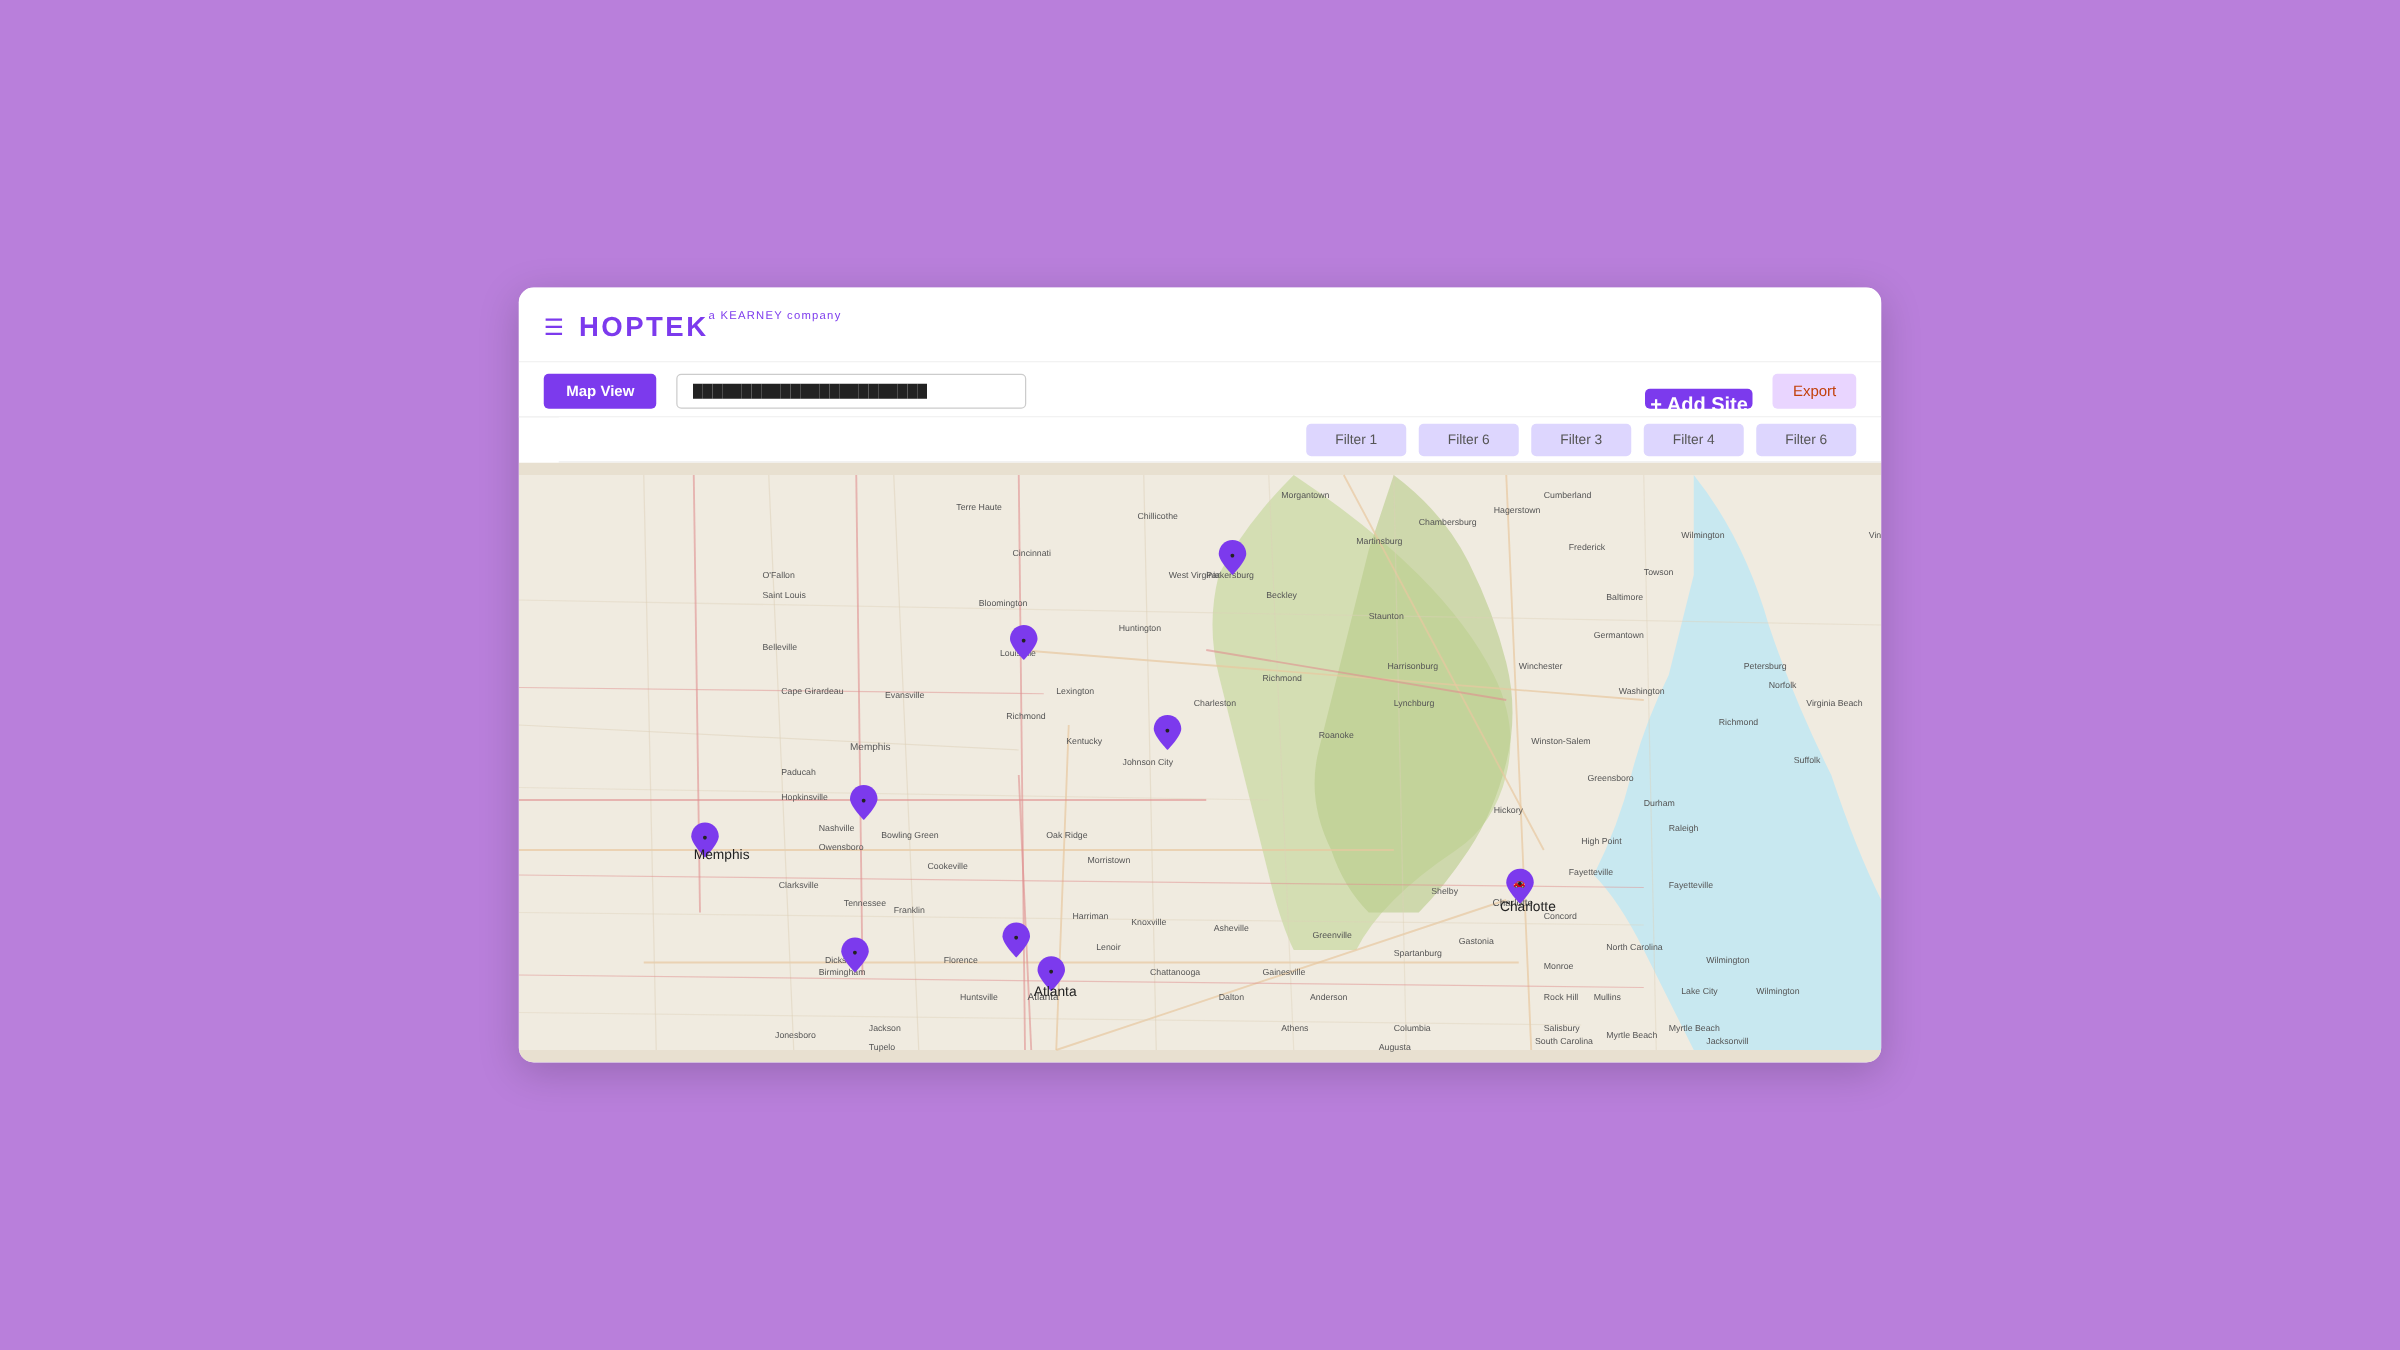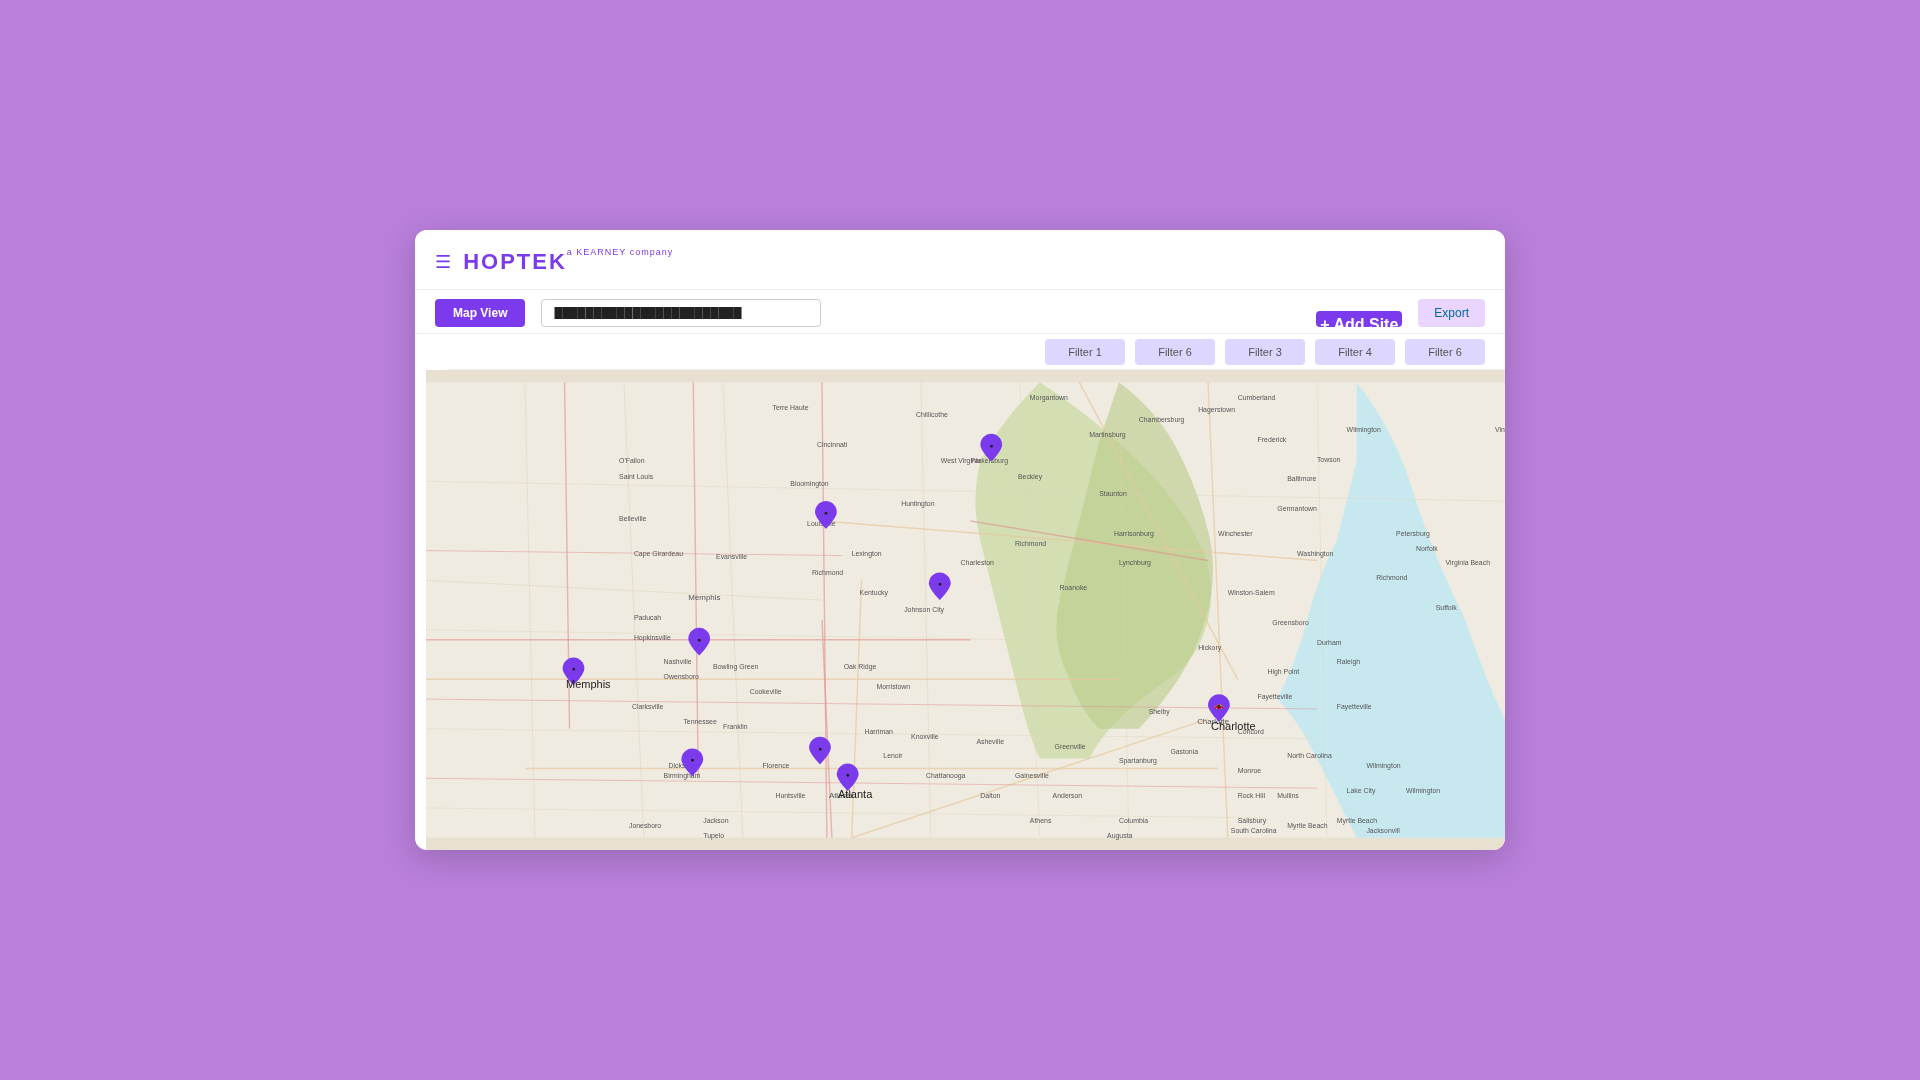--- a/index.html
+++ b/index.html
@@ -91,21 +91,21 @@
       border-radius: 4px;
       padding: 5px 4px;
       font-size: 16px;
       font-weight: bold;
       cursor: pointer;
       height: 16px;
       margin-left: auto;
     }
     .btn-light {
       background: #e9d5ff;
-      color: #0369a1;
+      color: #c2410c;
       border: none;
       border-radius: 4px;
       padding: 5px 16px;
       font-size: 12px;
       cursor: pointer;
       height: 28px;
     }
     .filter-bar {
       background: #fff;
       padding: 4px 20px;
@@ -125,21 +125,20 @@
       padding: 4px 14px;
       font-size: 11px;
       cursor: pointer;
       height: 26px;
       min-width: 80px;
     }
     .map-container {
       flex: 1;
       position: relative;
       overflow: hidden;
-      margin-left: 11px;
     }
     .map-bg {
       width: 100%;
       height: 100%;
       position: relative;
       background: #e8e0d0;
     }
     
     .map-svg {
       width: 100%;

